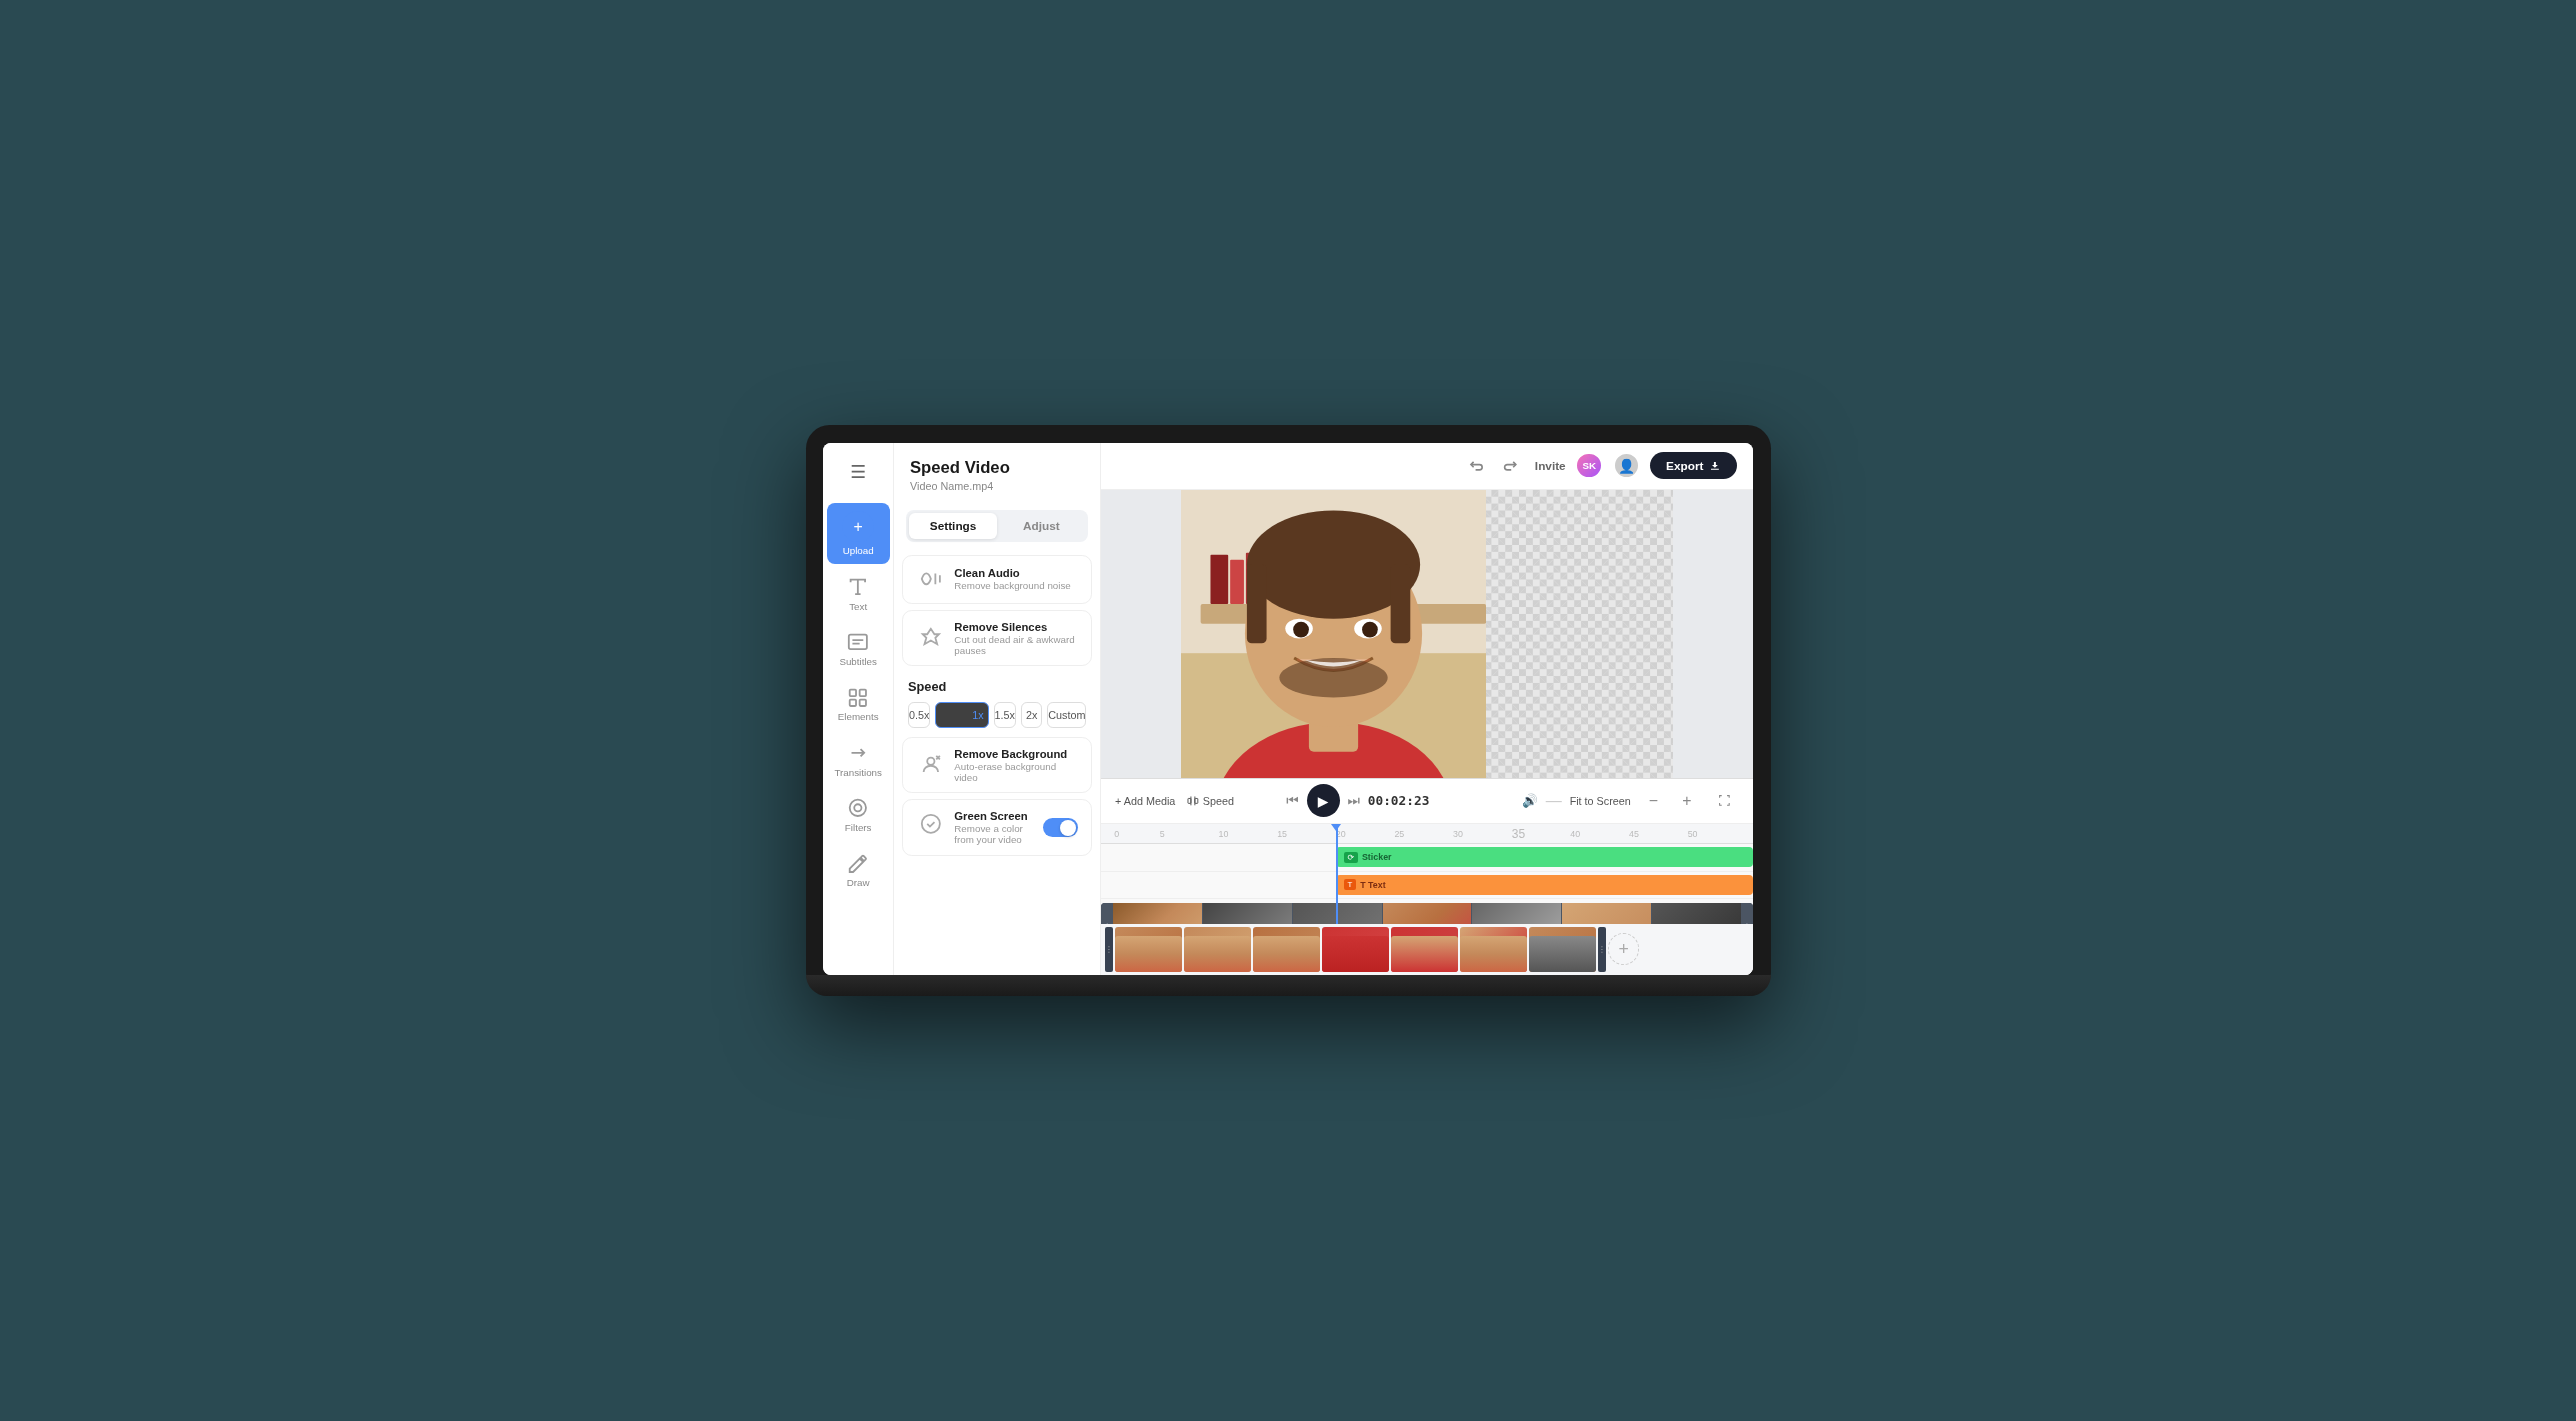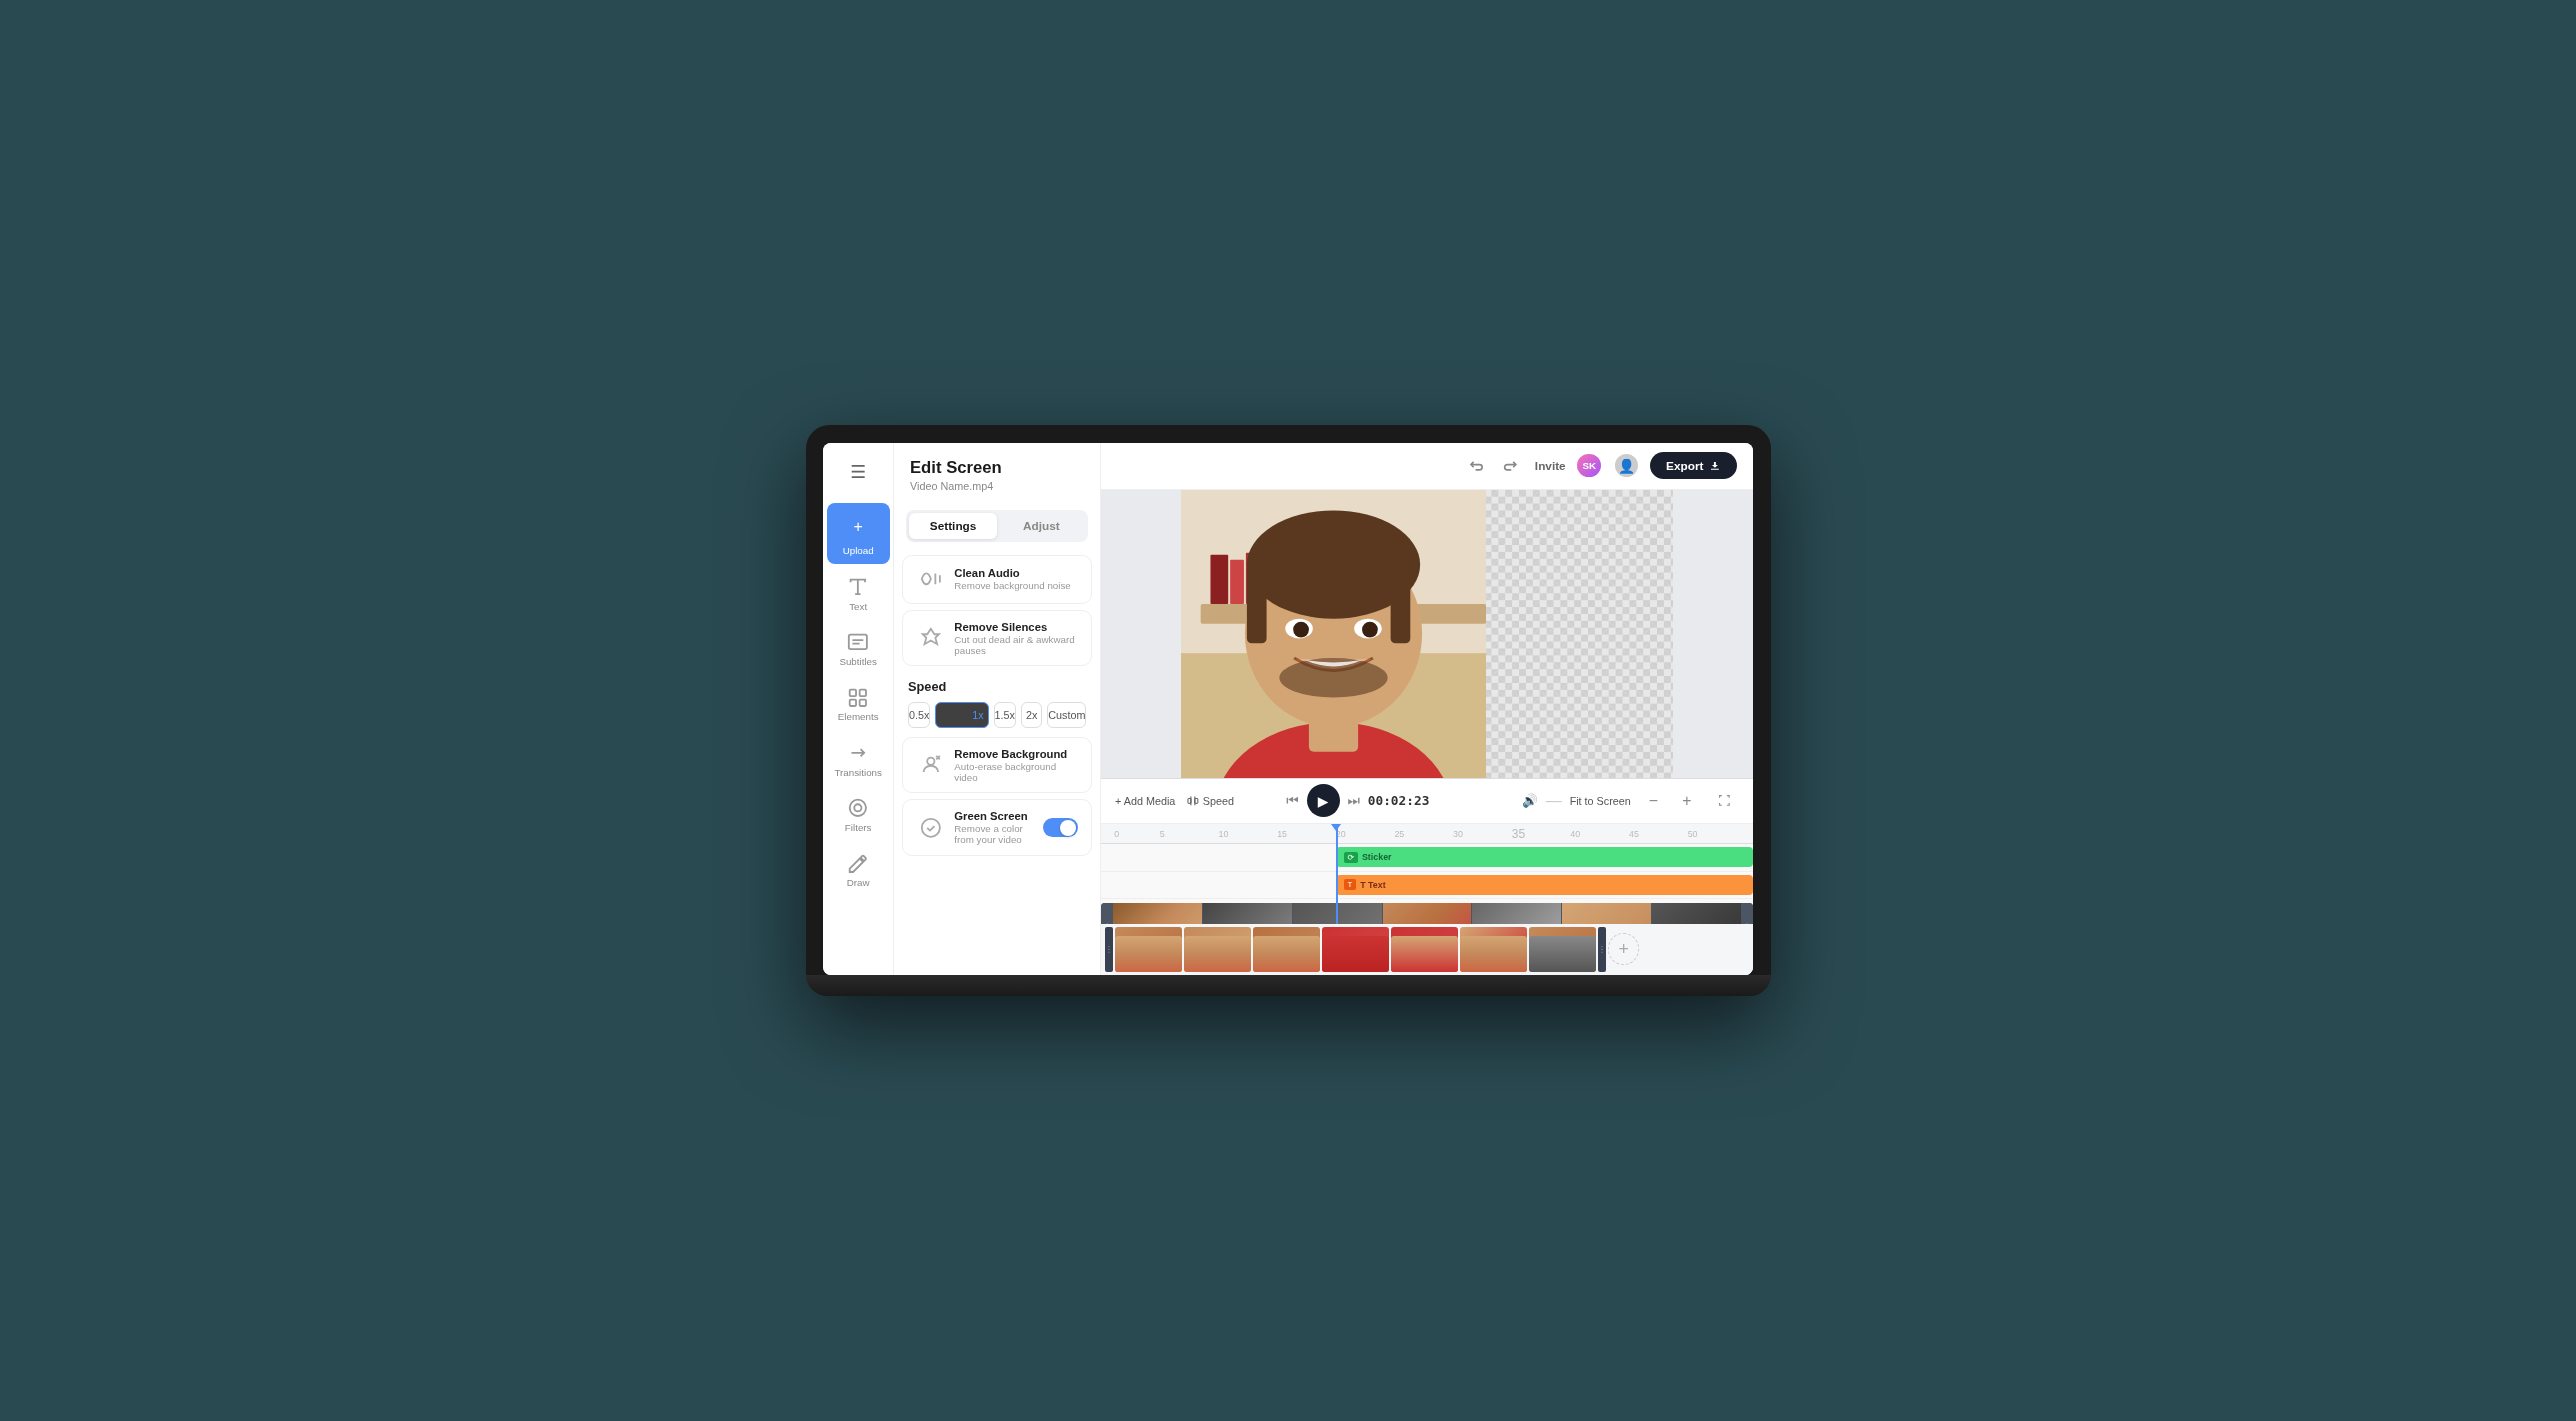--- a/index.html
+++ b/index.html
@@ -625,21 +625,21 @@
         <div class="sidebar-item">
           <svg class="sidebar-icon-svg" viewBox="0 0 24 24" fill="none" stroke="currentColor" stroke-width="2">
               <path d="M3 17.25V21h3.75L17.81 9.94l-3.75-3.75L3 17.25zM20.71 7.04a1 1 0 000-1.41l-2.34-2.34a1 1 0 00-1.41 0l-1.83 1.83 3.75 3.75 1.83-1.83z"></path>
             </svg>
           <span class="label">Draw</span>
         </div>
       </div>
 
       <div class="left-panel">
         <div class="panel-header">
-          <div class="panel-title">Edit Screen</div>
+          <div class="panel-title">Speed Video</div>
           <div class="panel-subtitle">Video Name.mp4</div>
         </div>
 
         <div class="tabs-row">
           <button class="tab-btn active">Settings</button>
           <button class="tab-btn">Adjust</button>
         </div>
 
         <div class="feature-item">
           <div class="feature-icon">
@@ -686,21 +686,21 @@
                 <line x1="22" y1="2" x2="18" y2="6"></line>
             </svg>
           </div>
           <div class="feature-text">
             <div class="title">Remove Background</div>
             <div class="desc">Auto-erase background video</div>
           </div>
         </div>
 
         <div class="feature-item" style="justify-content: space-between;">
-          <div style="display:flex; align-items:center; gap:9.8px;">
+          <div style="display:flex; gap:9.8px;">
             <div class="feature-icon">
               <svg width="21.7" height="21.7" viewBox="0 0 24 24" fill="none" stroke="#aaa" stroke-width="2">
                 <path d="M12 2C6.48 2 2 6.48 2 12s4.48 10 10 10 10-4.48 10-10S17.52 2 12 2z"></path>
                 <path d="M8 12l3 3 5-5"></path>
               </svg>
             </div>
             <div class="feature-text">
               <div class="title">Green Screen</div>
               <div class="desc">Remove a color from your video</div>
             </div>

